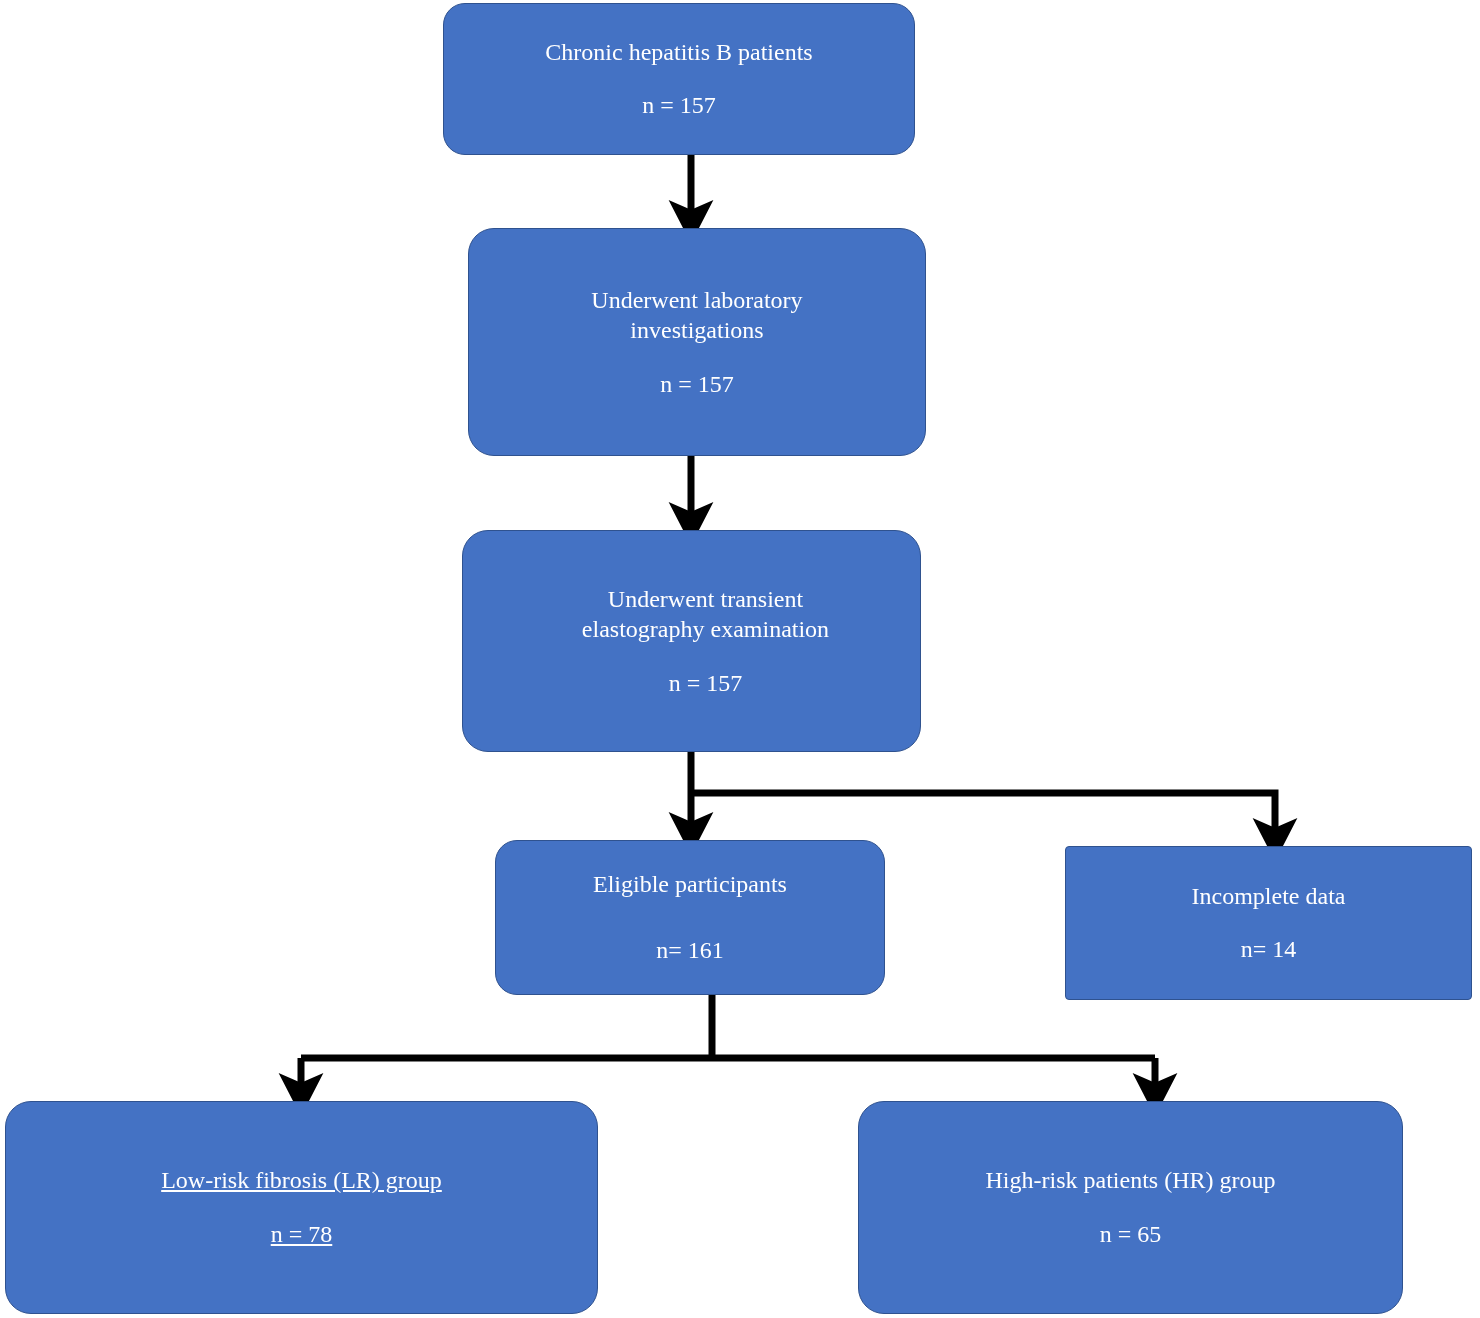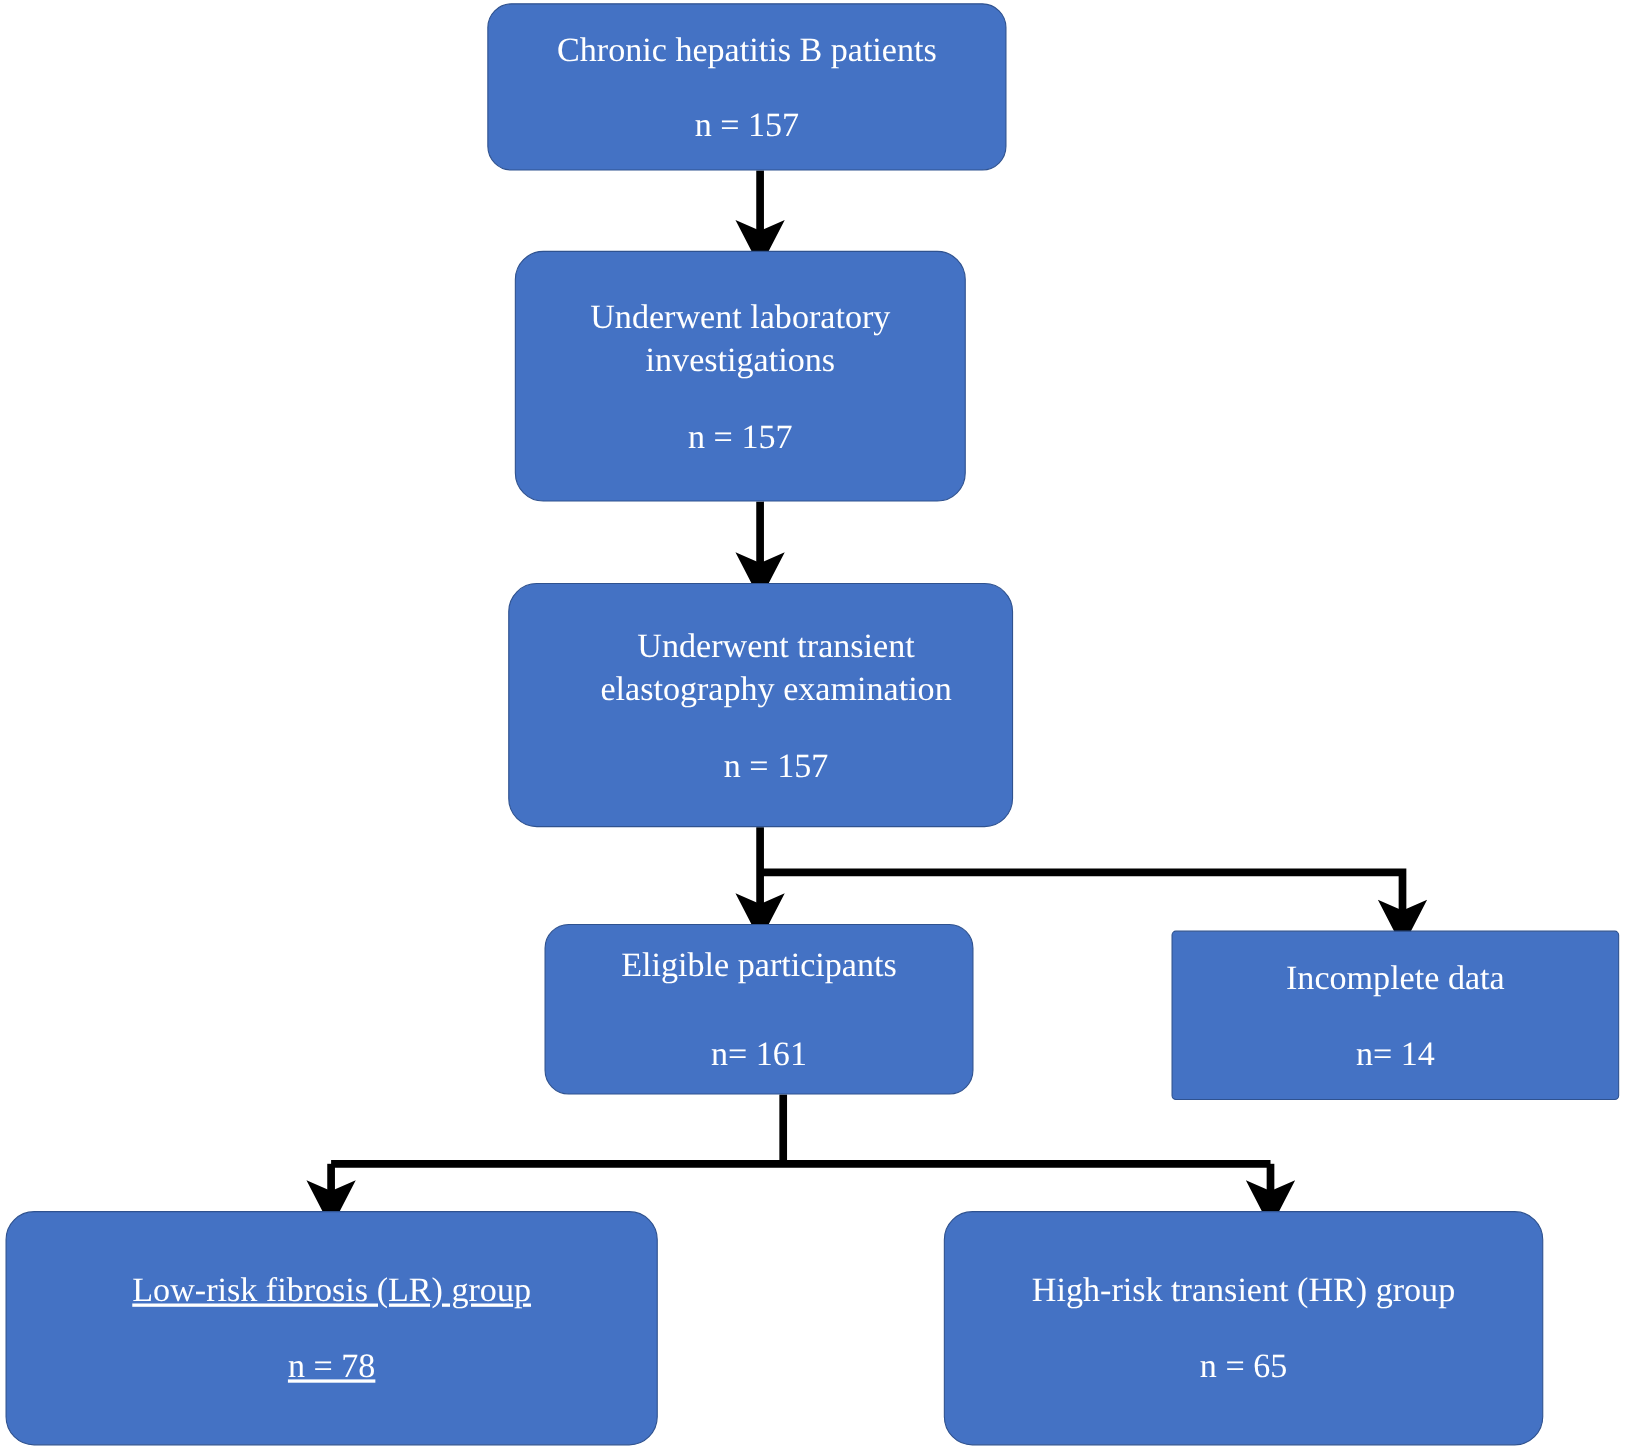--- a/index.html
+++ b/index.html
@@ -32,35 +32,35 @@
     background: #4472C4;
     border: 1.5px solid #2F528F;
     border-radius: 20px;
     color: #ffffff;
     display: flex;
     flex-direction: column;
     align-items: center;
     justify-content: center;
     text-align: center;
     line-height: 1.28;
-    font-size: 31px;
+    font-size: 24px;
     padding: 6px 16px;
     z-index: 2;
   }
   .node .node-label {
     display: block;
     white-space: pre-line;
   }
   .node .node-count {
     display: block;
     margin-top: 0.95em;
   }
   
   #node-chb            { left: 443px;  top: 3px;    width: 472px; height: 152px; border-radius: 22px; }
-  #node-lab            { left: 468px;  top: 228px;  width: 410px; height: 228px; border-radius: 26px; }
+  #node-lab            { left: 468px;  top: 228px;  width: 458px; height: 228px; border-radius: 26px; }
   #node-te             { left: 462px;  top: 530px;  width: 459px; height: 222px; border-radius: 26px; padding-left: 44px; }
   #node-eligible       { left: 495px;  top: 840px;  width: 390px; height: 155px; border-radius: 22px; gap: 12px; }
   #node-incomplete     { left: 1065px; top: 846px;  width: 407px; height: 154px; border-radius: 4px; text-align: center; }
   #node-lowrisk        { left: 5px;    top: 1101px; width: 593px; height: 213px; border-radius: 26px; text-decoration: underline; }
   #node-highrisk       { left: 858px;  top: 1101px; width: 545px; height: 213px; border-radius: 26px; }
 </style>
 </head>
 <body>
 
 <div id="flowchart">
@@ -128,17 +128,17 @@
     <span class="node-label">Incomplete data</span>
     <span class="node-count">n= 14</span>
   </div>
 
   <div class="node" id="node-lowrisk">
     <span class="node-label">Low-risk fibrosis (LR) group</span>
     <span class="node-count">n = 78</span>
   </div>
 
   <div class="node" id="node-highrisk">
-    <span class="node-label">High-risk transient (HR) group</span>
+    <span class="node-label">High-risk patients (HR) group</span>
     <span class="node-count">n = 65</span>
   </div>
 
 </div>
 
 </body></html>

